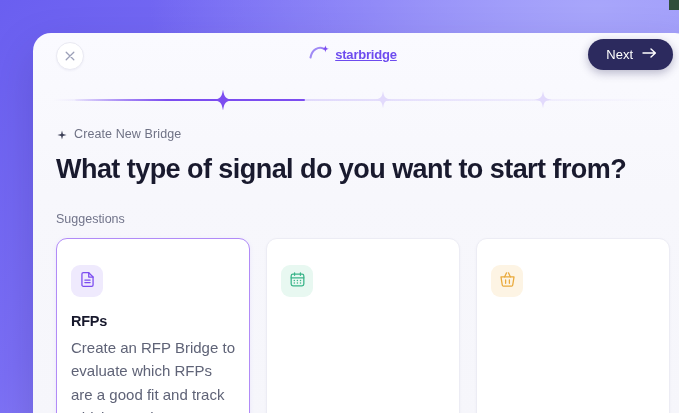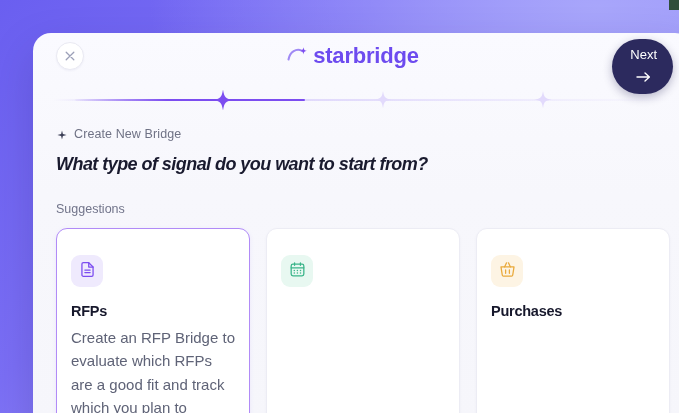--- a/index.html
+++ b/index.html
@@ -29,30 +29,29 @@
     display:flex; align-items:center; justify-content:center; cursor:pointer;
     box-shadow:0 1px 2px rgba(40,30,110,.05);
   }
   #close-button svg { width:10px; height:10px; }
 
   #brand-lockup {
     position:absolute; left:0; right:0; top:10px;
     display:flex; align-items:center; justify-content:center; gap:5px;
     padding-right:20px;
   }
-  #brand-name { font-size:22px; font-weight:700; color:#6d4bef; letter-spacing:-.2px; }
+  #brand-name { font-size:13px; font-weight:700; color:#6d4bef; letter-spacing:-.2px;text-decoration:underline; }
 
   #next-button {
     position:absolute; right:20px; top:6px;
     display:flex; align-items:center; gap:9px;
     background:#2c2a5e; color:#fff; border:none;
     border-radius:999px; padding:8px 16px 8px 18px;
     font-family:"Liberation Sans", sans-serif; font-size:13px; cursor:pointer;
     box-shadow:0 3px 10px rgba(30,25,80,.3);
-    flex-direction:column;
   }
 
   
   #progress-track {
     position:relative; height:30px; margin:6px 20px 0 20px;
   }
   .prog-line { position:absolute; top:14px; height:1.5px; }
   #prog-line-base {
     left:0; right:0;
     background:linear-gradient(90deg, rgba(150,120,245,0) 0%, rgba(150,120,245,.30) 12%, rgba(150,120,245,.22) 50%, rgba(150,120,245,0) 100%);
@@ -65,21 +64,21 @@
   .prog-node { position:absolute; top:0px; width:28px; height:30px; cursor:pointer; }
   .prog-node svg { width:100%; height:100%; display:block; }
   #prog-node-1 { left:156px; }
   #prog-node-2 { left:316px; }
   #prog-node-3 { left:476px; }
 
   
   #modal-body { padding:12px 23px 0 23px; }
   #eyebrow { display:flex; align-items:flex-start; gap:6px; margin-bottom:9px; }
   #eyebrow-label { font-size:12.5px; color:#6f7285; letter-spacing:.1px; }
-  #page-title { font-size:18px; font-weight:700; color:#191a2e; letter-spacing:-.55px;font-style:italic; }
+  #page-title { font-size:27px; font-weight:700; color:#191a2e; letter-spacing:-.55px; }
   #section-label { margin-top:27px; font-size:12.5px; color:#71748a; }
 
   #card-grid {
     margin-top:12px; display:grid; grid-template-columns:repeat(3, 1fr); gap:16px;
   }
   .sugg-card {
     background:#fff; border:1px solid #ececf4; border-radius:11px;
     padding:26px 14px 16px 14px; min-height:132px;
     box-shadow:0 1px 3px rgba(40,30,110,.04); cursor:pointer;
   }
@@ -200,18 +199,17 @@
       <div class="sugg-card">
         <div class="card-icon" style="background:#fdf4e4">
           <span>
             <svg viewBox="0 0 18 18" fill="none" stroke="#e9a93b" stroke-width="1.35" stroke-linecap="round" stroke-linejoin="round">
               <path d="M2.1 6.3 H15.9 L14.5 15.1 a1.2 1.2 0 0 1 -1.2 1.0 H4.7 a1.2 1.2 0 0 1 -1.2 -1.0 Z"></path>
               <path d="M5.9 6.3 L8.0 1.9 M12.1 6.3 L10.0 1.9"></path>
               <path d="M7.0 9.4 V13.0 M11.0 9.4 V13.0"></path>
             </svg>
           </span>
         </div>
-        <div class="card-title">Purchases</div>
       </div>
 
     </div>
   </div>
 </div>
 
 </body></html>

